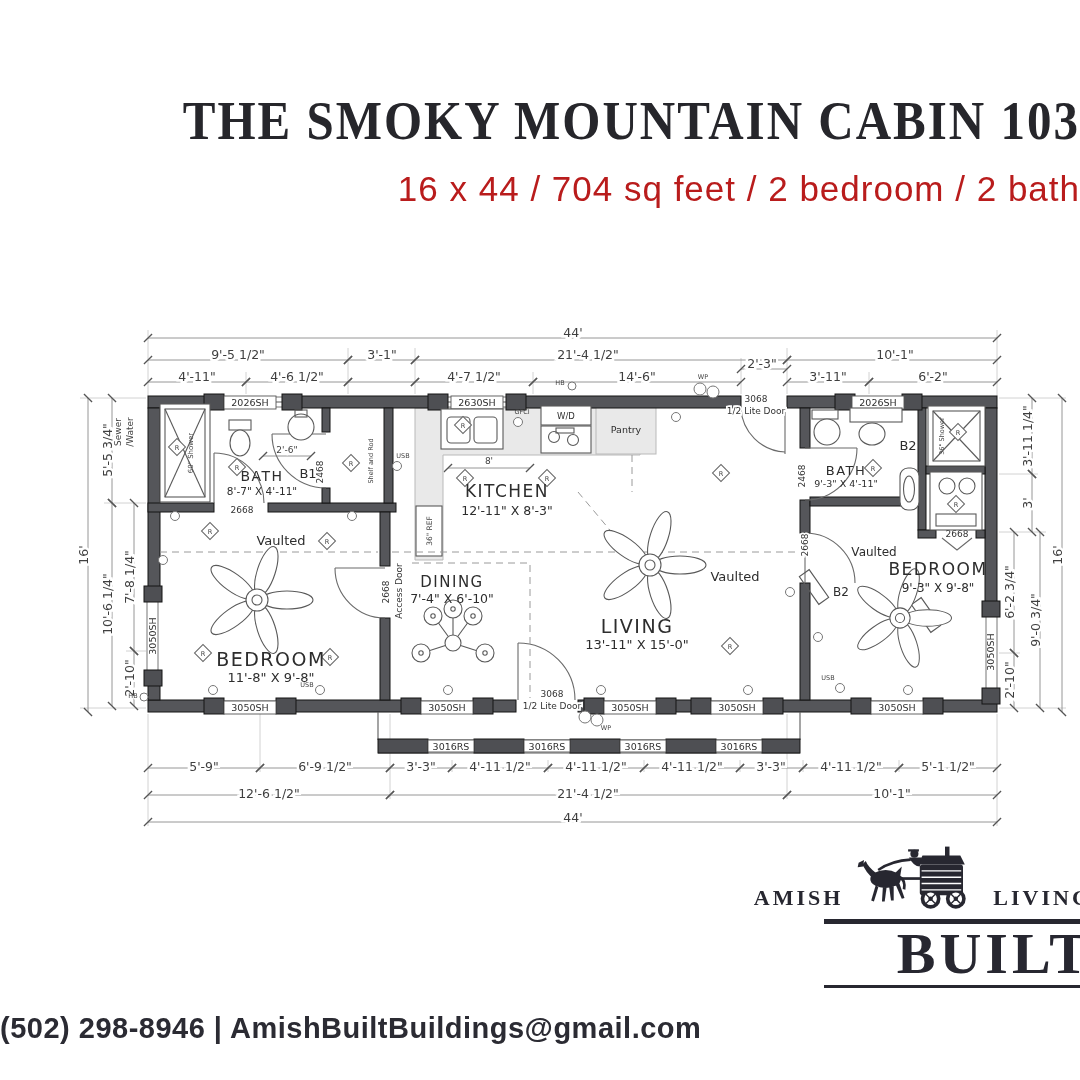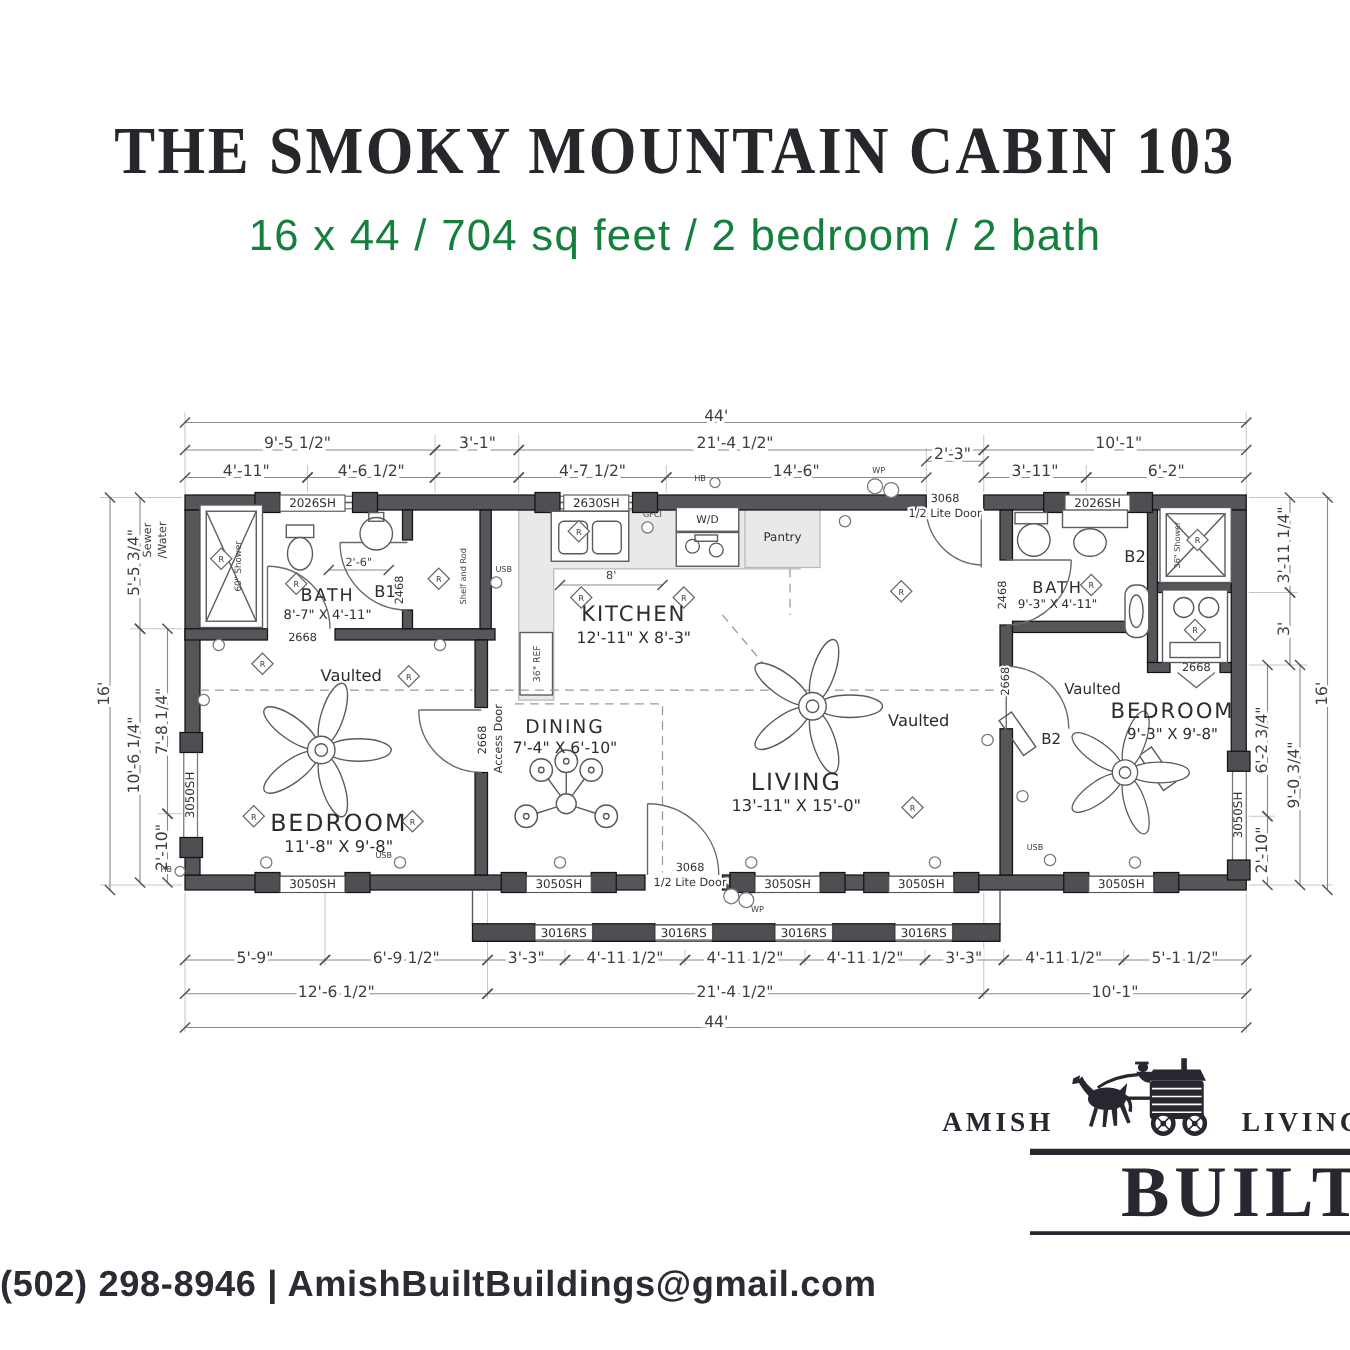--- a/index.html
+++ b/index.html
@@ -1,21 +1,21 @@
 <!DOCTYPE html>
 <html><head>
 <meta charset="utf-8">
 <style>
   html,body{margin:0;padding:0;background:#fff}
   .page{position:relative;width:1080px;height:1080px;background:#fff;overflow:hidden;
         font-family:"Liberation Sans",sans-serif;color:#222}
-  .hdr{position:absolute;top:92px;left:0;width:100%;text-align:center}
+  .hdr{position:absolute;top:92px;left:0;width:100%;text-align:right}
   .title{font-family:"Liberation Serif",serif;font-weight:700;font-size:49px;letter-spacing:2px;
          color:#26262b;transform:scale(1,1.1)}
-  .subtitle{margin-top:20px;font-size:35px;letter-spacing:1px;color:#15803d}
+  .subtitle{margin-top:20px;font-size:35px;letter-spacing:1px;color:#b91c1c}
   svg.plan{position:absolute;left:0;top:0}
   svg text{dominant-baseline:middle}
   .dt{font-size:12.5px;fill:#3f3f3f;text-anchor:middle;paint-order:stroke;stroke:#fff;stroke-width:5px;font-family:"DejaVu Sans",sans-serif}
   .dts{font-size:9px;fill:#3f3f3f;text-anchor:middle;paint-order:stroke;stroke:#fff;stroke-width:4px;font-family:"DejaVu Sans",sans-serif}
   .rn{font-size:17px;letter-spacing:1.5px;fill:#2d2d2d;text-anchor:middle;font-family:"DejaVu Sans",sans-serif}
   .rs{font-size:12.5px;fill:#2d2d2d;text-anchor:middle;font-family:"DejaVu Sans",sans-serif}
   .vl{font-size:13px;fill:#2d2d2d;text-anchor:middle;font-family:"DejaVu Sans",sans-serif}
   .wl{font-size:9.5px;fill:#2f2f2f;text-anchor:middle;font-family:"DejaVu Sans",sans-serif}
   .dl{font-size:9px;fill:#333;text-anchor:middle;paint-order:stroke;stroke:#fff;stroke-width:3.5px;font-family:"DejaVu Sans",sans-serif}
   .tl{font-size:6.5px;fill:#444;text-anchor:middle;font-family:"DejaVu Sans",sans-serif}

